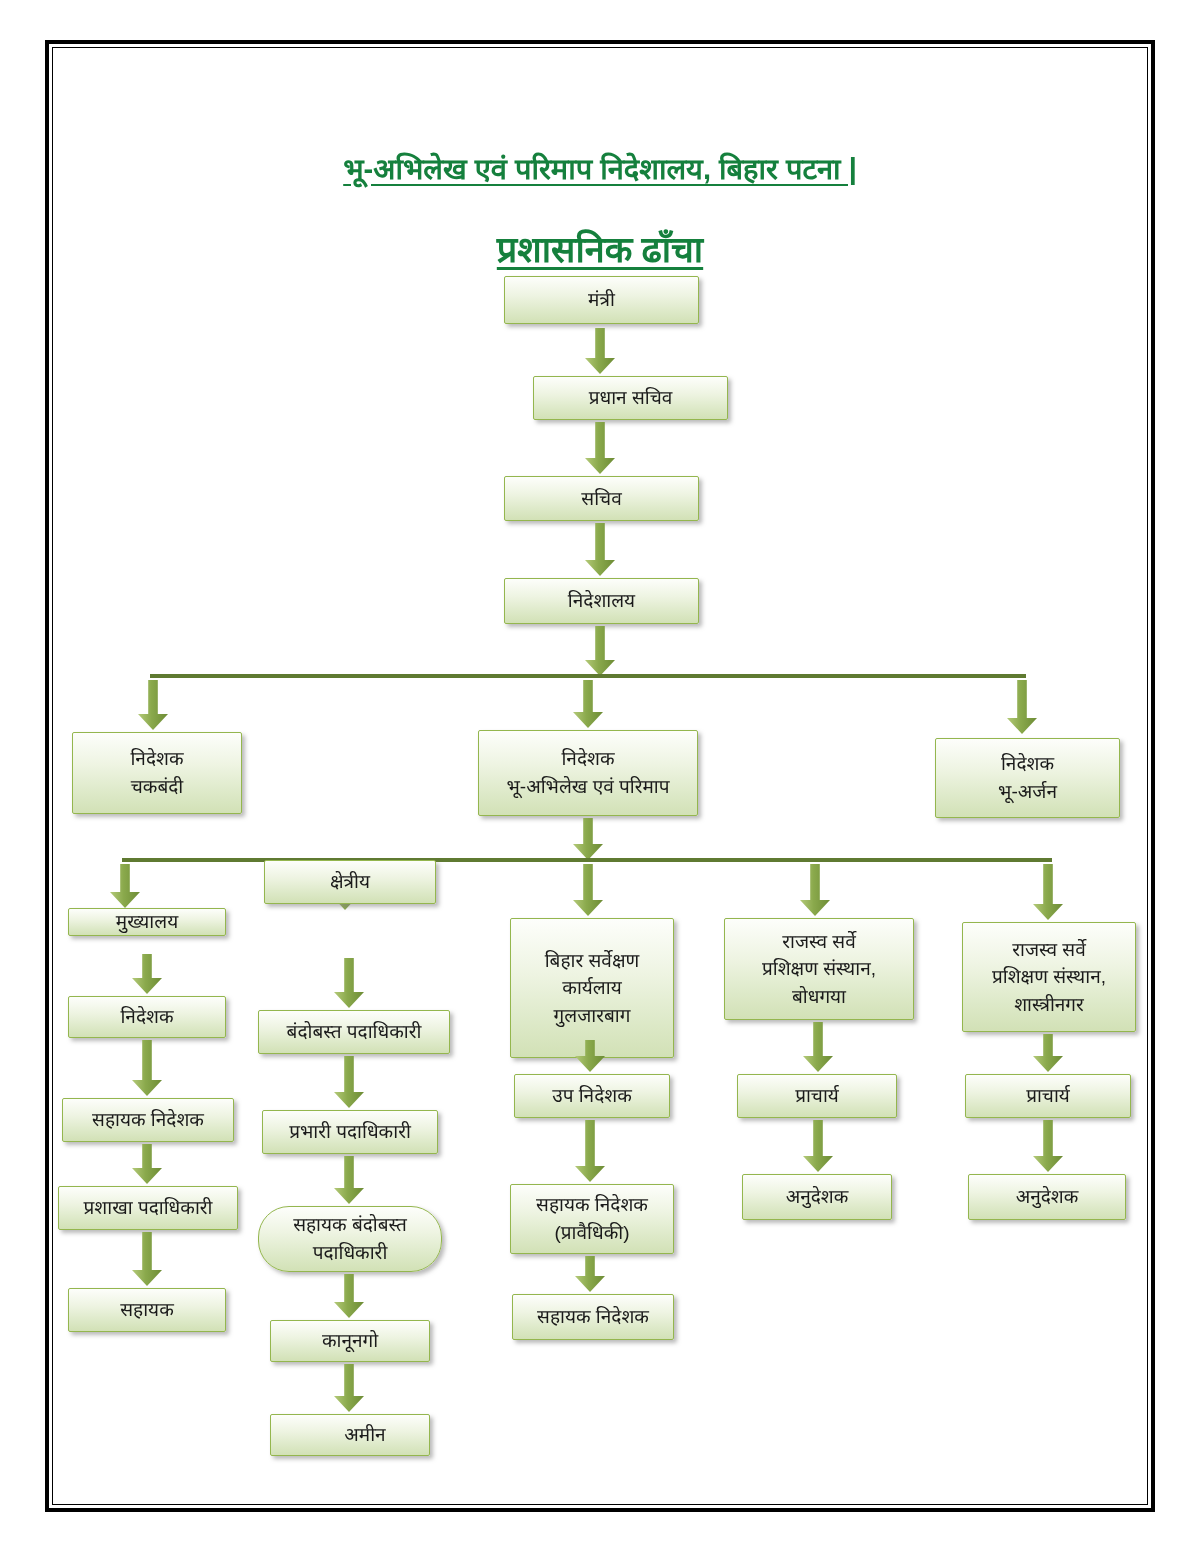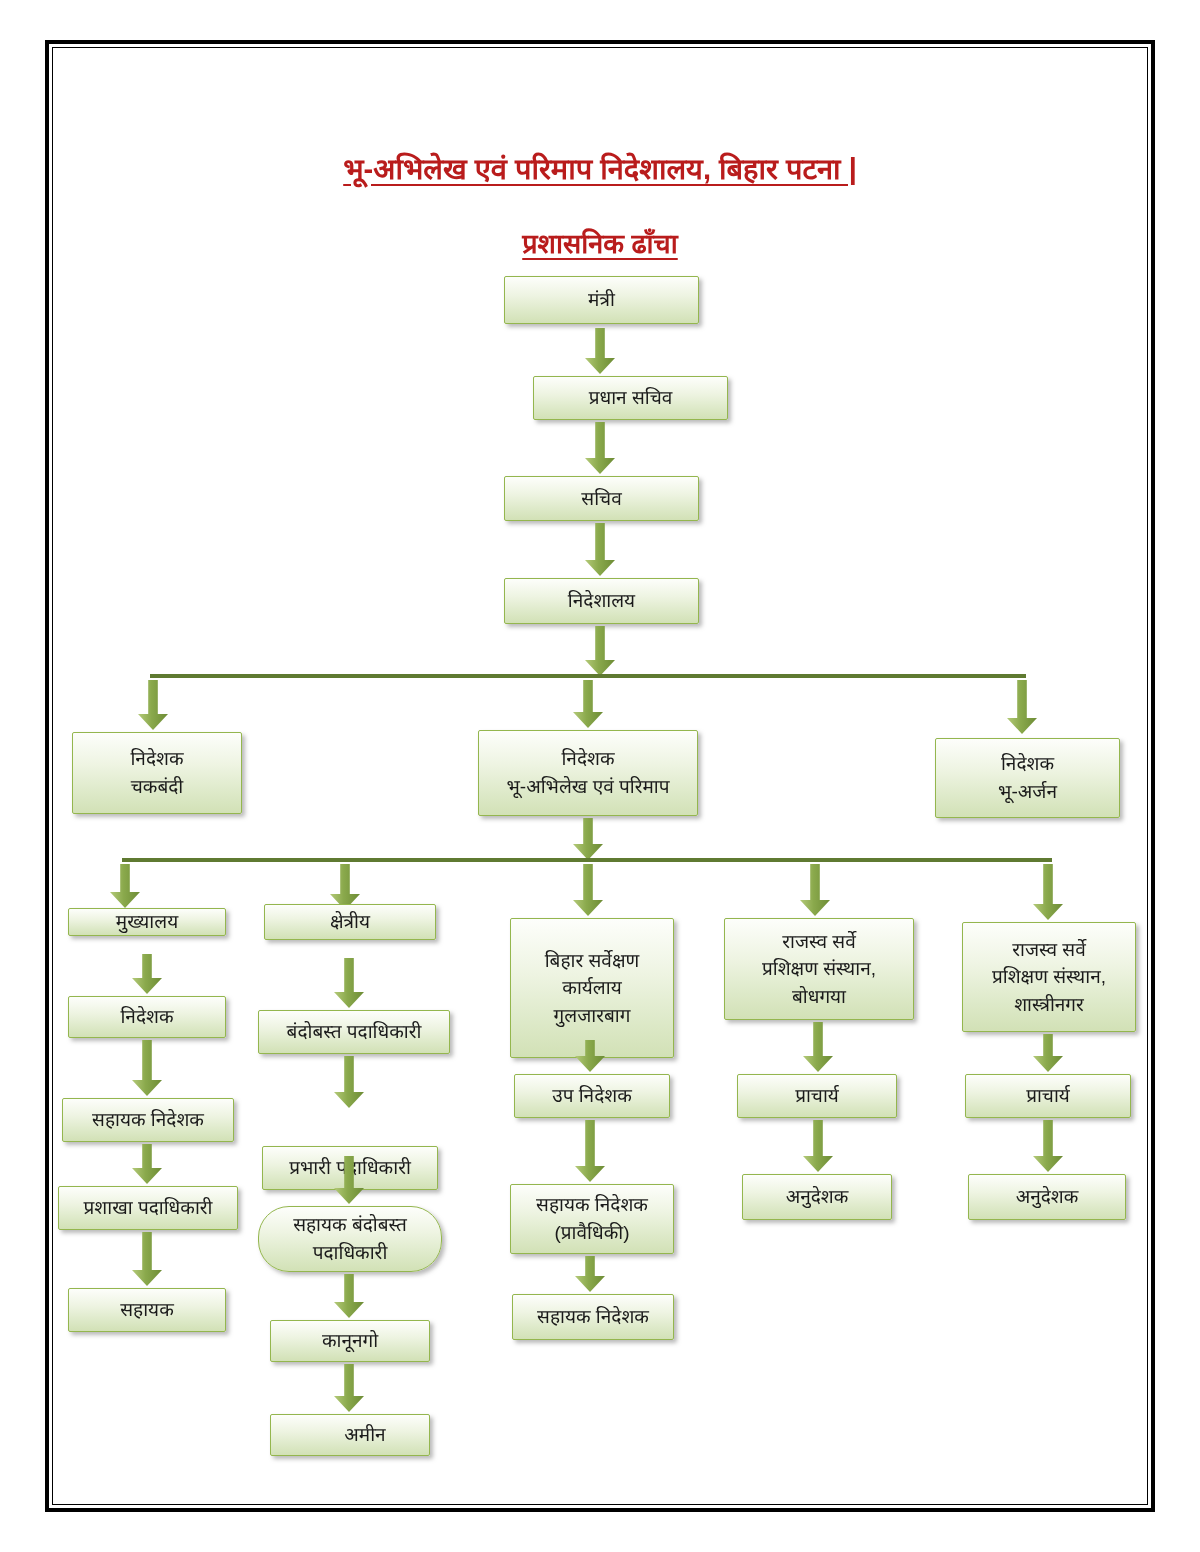--- a/index.html
+++ b/index.html
@@ -10,25 +10,25 @@
   .frame {
     position:absolute; left:45px; top:40px; width:1110px; height:1472px;
     border:4px solid #000; box-sizing:border-box;
   }
   .frame-inner {
     position:absolute; left:3px; top:3px; right:3px; bottom:3px;
     border:1px solid #000;
   }
   .title, .subtitle {
     position:absolute; left:0; right:0; text-align:center;
-    color:#b91c1c; font-weight:bold;
+    color:#15803d; font-weight:bold;
     text-decoration:underline; text-underline-offset:5px;
   }
   .title    { top:148px; font-size:29px; }
-  .subtitle { top:224px; font-size:27px; }
+  .subtitle { top:224px; font-size:36px;font-family:Liberation Serif, serif; }
   .box {
     position:absolute; box-sizing:border-box;
     border:1px solid #94b64e; border-radius:2px;
     background:linear-gradient(180deg, #fdfefb 0%, #eef4e2 40%, #dde9c8 75%, #d2e1b6 100%);
     box-shadow:3px 3px 4px rgba(130,130,130,0.55);
     display:flex; align-items:center; justify-content:center;
     text-align:center; font-size:19px; color:#1a1a1a;
     white-space:pre-line; line-height:1.45; padding:2px 6px;
   }
   .arrow {
@@ -81,25 +81,25 @@
   <div class="box" style="left:68px;top:908px;width:158px;height:28px;text-align:right;">मुख्यालय</div>
   <div class="arrow" style="left:132px;top:954px;height:40px;"></div>
   <div class="box" style="left:68px;top:996px;width:158px;height:42px;">निदेशक</div>
   <div class="arrow" style="left:132px;top:1040px;height:56px;"></div>
   <div class="box" style="left:62px;top:1098px;width:172px;height:44px;">सहायक निदेशक</div>
   <div class="arrow" style="left:132px;top:1144px;height:40px;"></div>
   <div class="box" style="left:58px;top:1186px;width:180px;height:44px;">प्रशाखा पदाधिकारी</div>
   <div class="arrow" style="left:132px;top:1232px;height:54px;"></div>
   <div class="box" style="left:68px;top:1288px;width:158px;height:44px;">सहायक</div>
 
-  <div class="box" style="left:264px;top:904px;width:172px;height:36px;">क्षेत्रीय</div>
+  <div class="box" style="left:264px;top:860px;width:172px;height:44px;">क्षेत्रीय</div>
   <div class="arrow" style="left:334px;top:958px;height:50px;"></div>
   <div class="box" style="left:258px;top:1010px;width:192px;height:44px;">बंदोबस्त पदाधिकारी</div>
   <div class="arrow" style="left:334px;top:1056px;height:52px;"></div>
-  <div class="box" style="left:262px;top:1146px;width:176px;height:44px;">प्रभारी पदाधिकारी</div>
+  <div class="box" style="left:262px;top:1110px;width:176px;height:44px;">प्रभारी पदाधिकारी</div>
   <div class="arrow" style="left:334px;top:1156px;height:48px;"></div>
   <div class="box" style="left:258px;top:1206px;width:184px;height:66px;border-radius:31px;">सहायक बंदोबस्त
 पदाधिकारी</div>
   <div class="arrow" style="left:334px;top:1274px;height:44px;"></div>
   <div class="box" style="left:270px;top:1320px;width:160px;height:42px;">कानूनगो</div>
   <div class="arrow" style="left:334px;top:1364px;height:48px;"></div>
   <div class="box" style="left:270px;top:1414px;width:160px;height:42px;padding-left:36px;">अमीन</div>
 
   <div class="box" style="left:510px;top:918px;width:164px;height:140px;">बिहार सर्वेक्षण
 कार्यलाय

